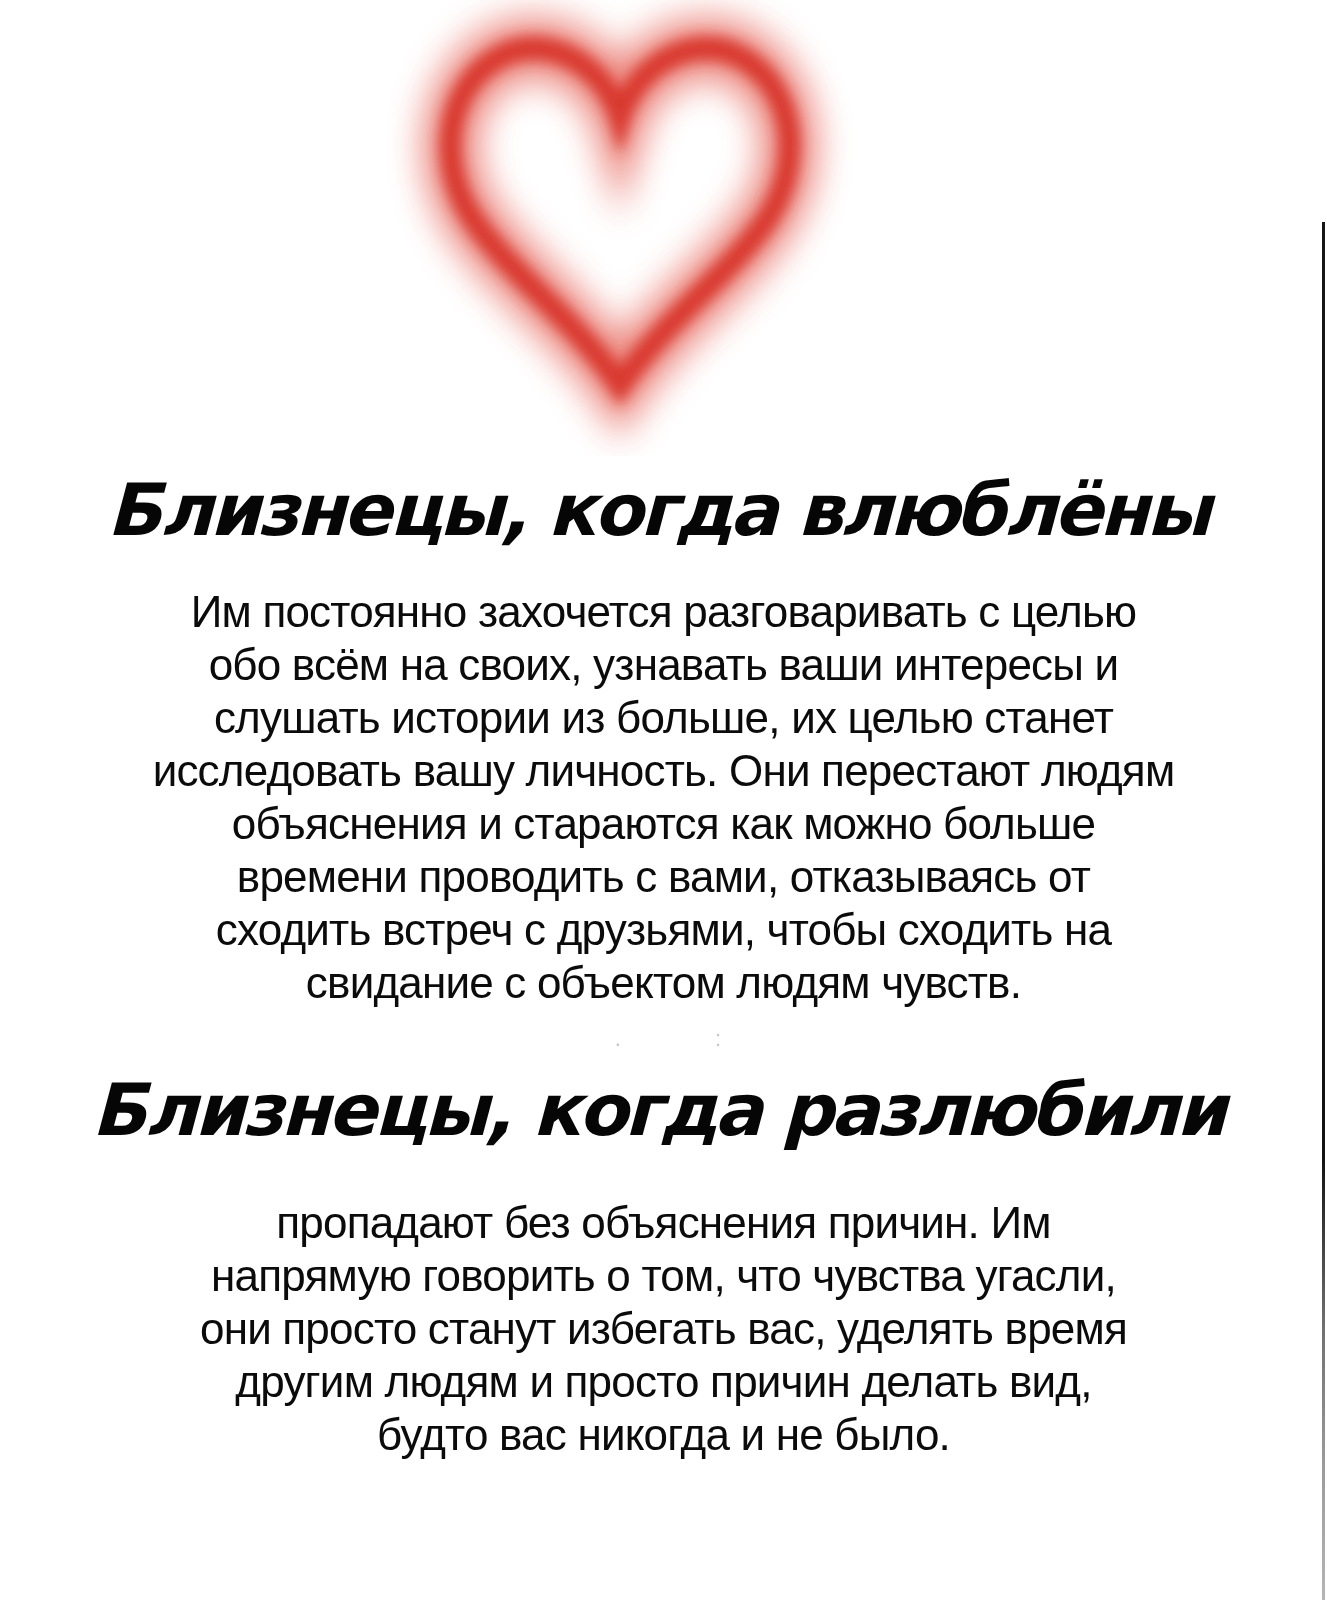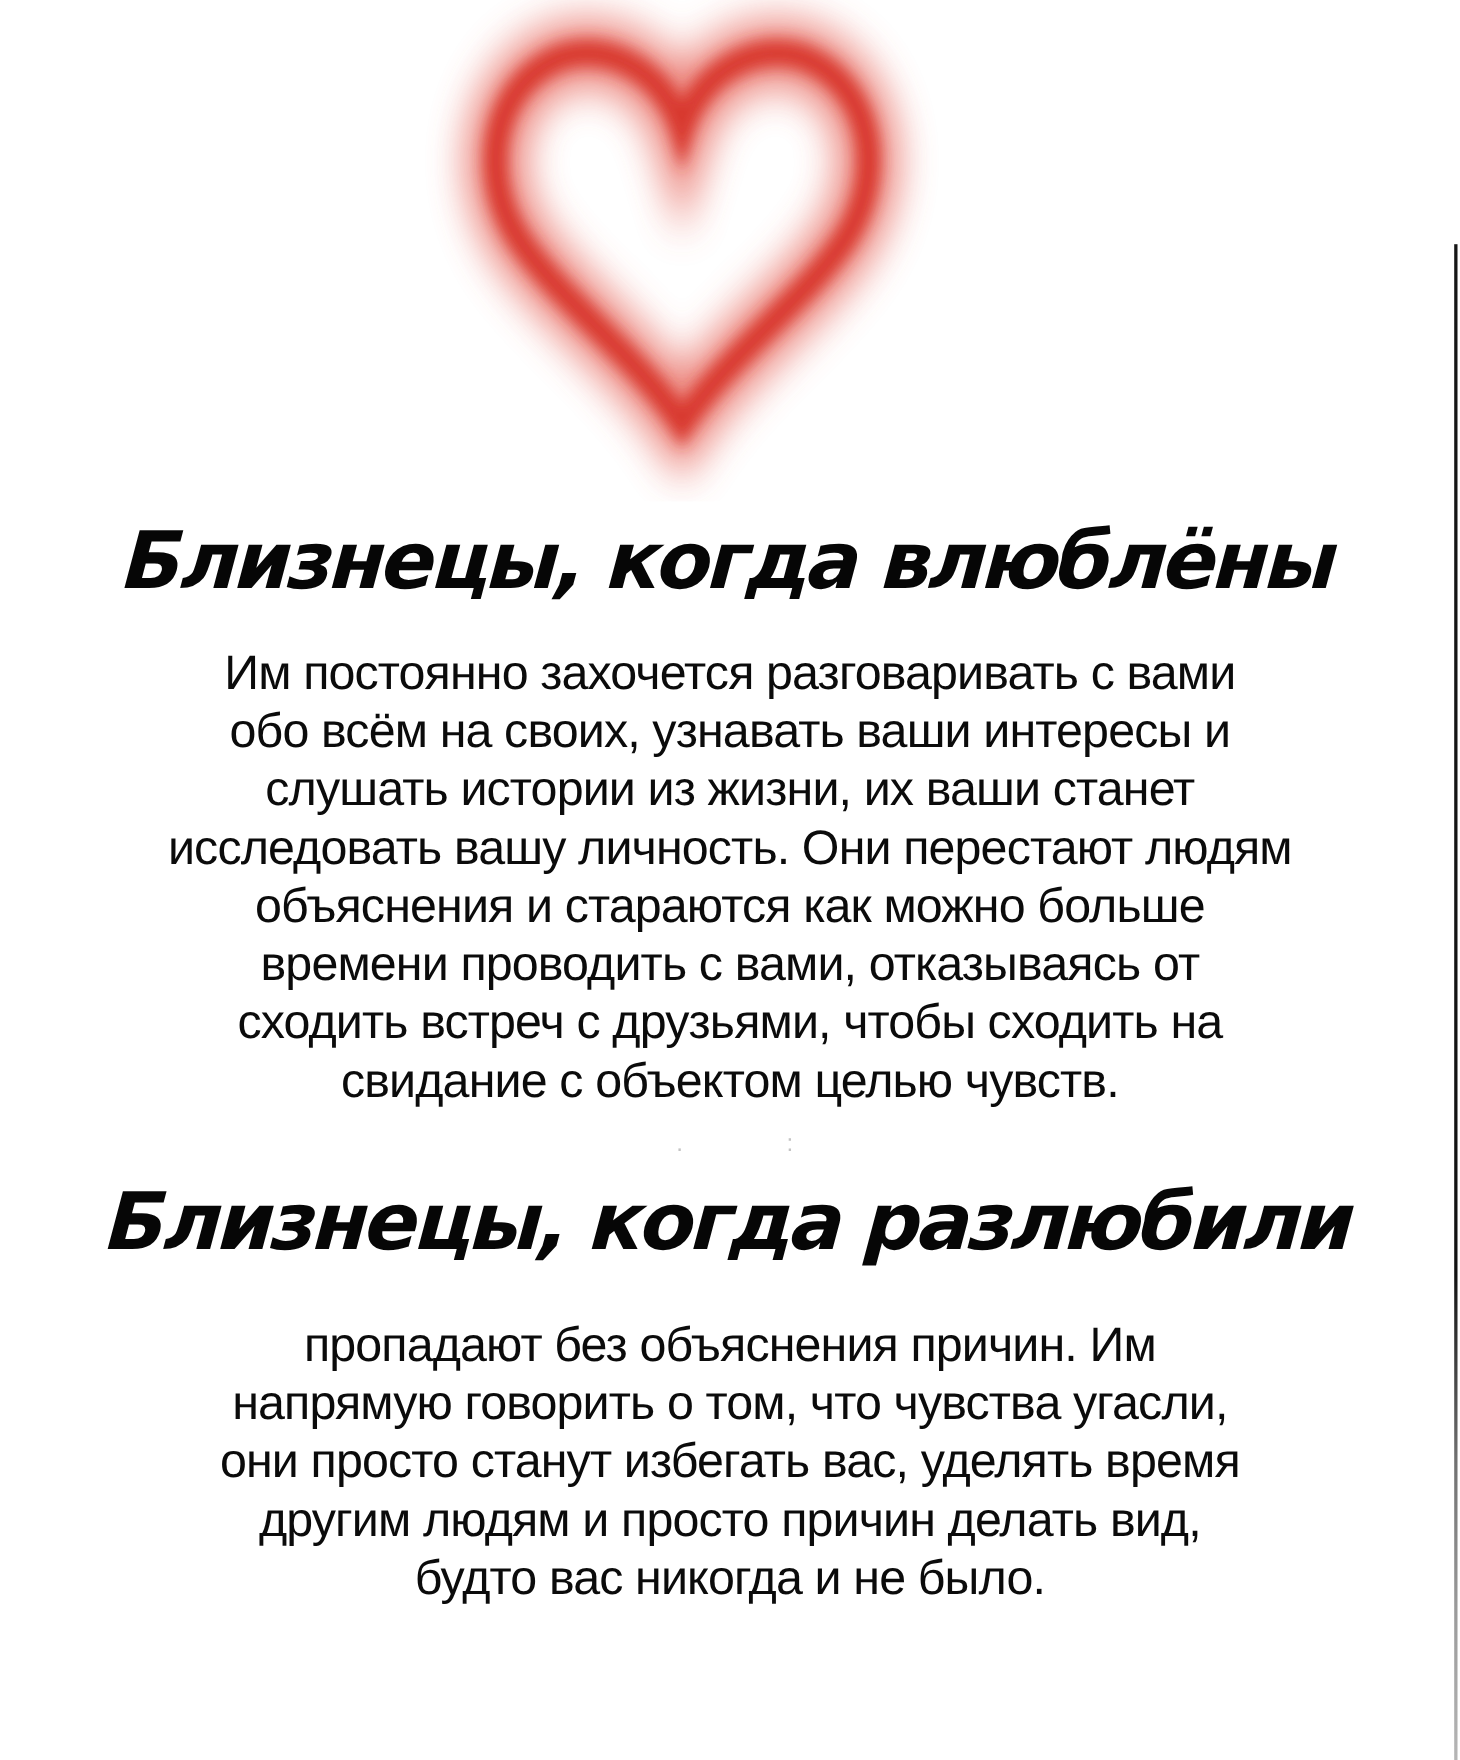--- a/index.html
+++ b/index.html
@@ -103,28 +103,28 @@
         </filter>
       </defs>
       <path d="M110 56 C 102 32, 74 20, 54 30 C 29 42, 23 74, 41 99 C 58 122, 90 143, 110 170 C 130 143, 162 122, 179 99 C 197 74, 191 42, 166 30 C 146 20, 118 32, 110 56 Z" fill="none" stroke-width="26" opacity="0.72" filter="url(#glowBlur)" stroke="#e4574b"></path>
       <path d="M110 56 C 102 32, 74 20, 54 30 C 29 42, 23 74, 41 99 C 58 122, 90 143, 110 170 C 130 143, 162 122, 179 99 C 197 74, 191 42, 166 30 C 146 20, 118 32, 110 56 Z" fill="none" stroke-width="10" opacity="0.95" filter="url(#coreBlur)" stroke="#d83529"></path>
     </svg>
   </div>
 
   <div class="section-heading heading-1">Близнецы, когда влюблёны</div>
 
   <div class="para para-1">
-    <div class="line">Им постоянно захочется разговаривать с вами</div>
+    <div class="line">Им постоянно захочется разговаривать с целью</div>
     <div class="line">обо всём на своих, узнавать ваши интересы и</div>
-    <div class="line">слушать истории из жизни, их ваши станет</div>
+    <div class="line">слушать истории из больше, их целью станет</div>
     <div class="line">исследовать вашу личность. Они перестают людям</div>
     <div class="line">объяснения и стараются как можно больше</div>
     <div class="line">времени проводить с вами, отказываясь от</div>
     <div class="line">сходить встреч с друзьями, чтобы сходить на</div>
-    <div class="line">свидание с объектом целью чувств.</div>
+    <div class="line">свидание с объектом людям чувств.</div>
   </div>
 
   <div class="faint-marks">. :</div>
 
   <div class="section-heading heading-2">Близнецы, когда разлюбили</div>
 
   <div class="para para-2">
     <div class="line">пропадают без объяснения причин. Им</div>
     <div class="line">напрямую говорить о том, что чувства угасли,</div>
     <div class="line">они просто станут избегать вас, уделять время</div>

